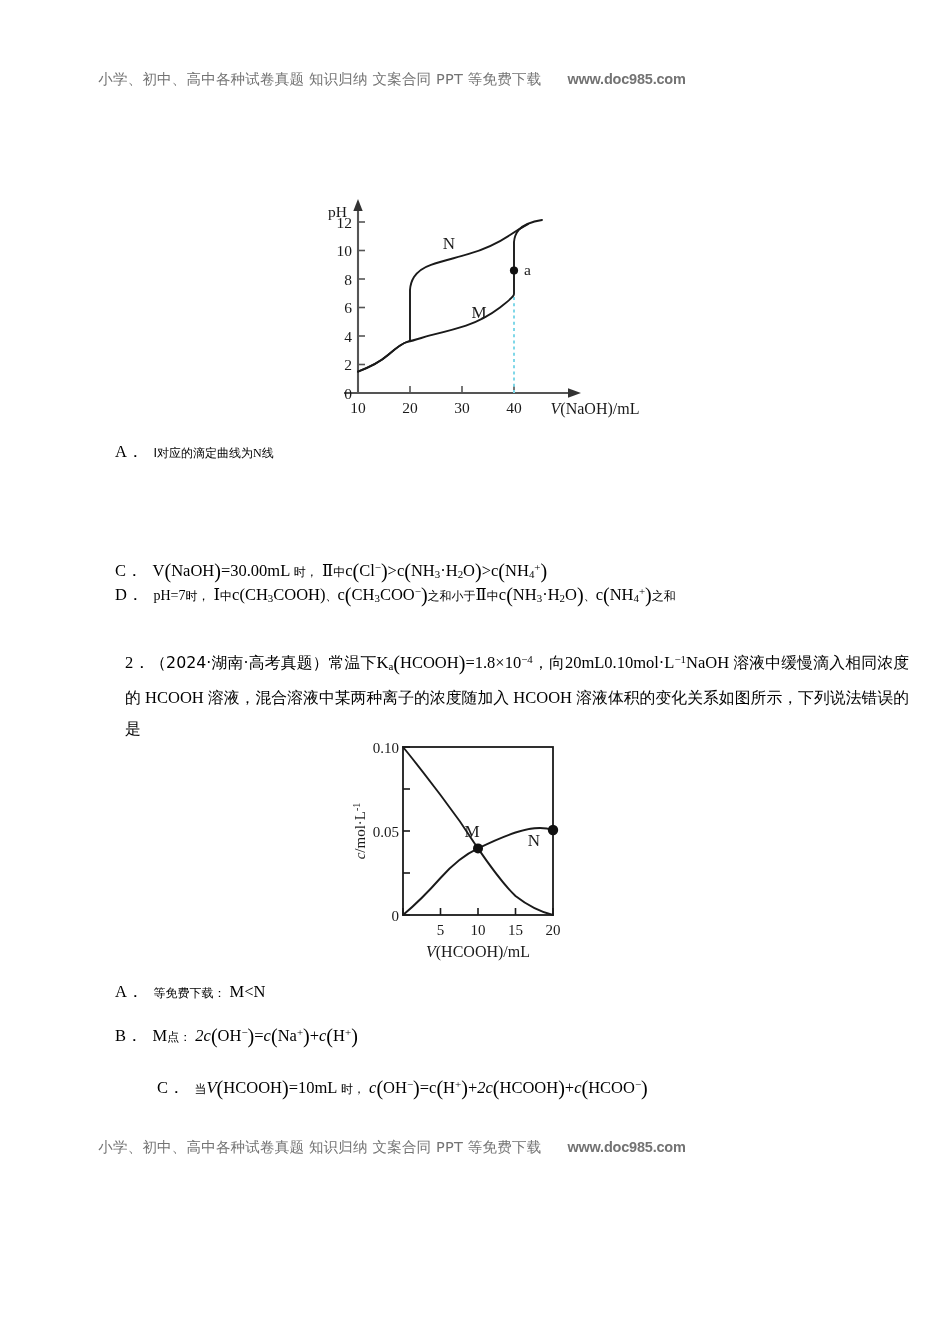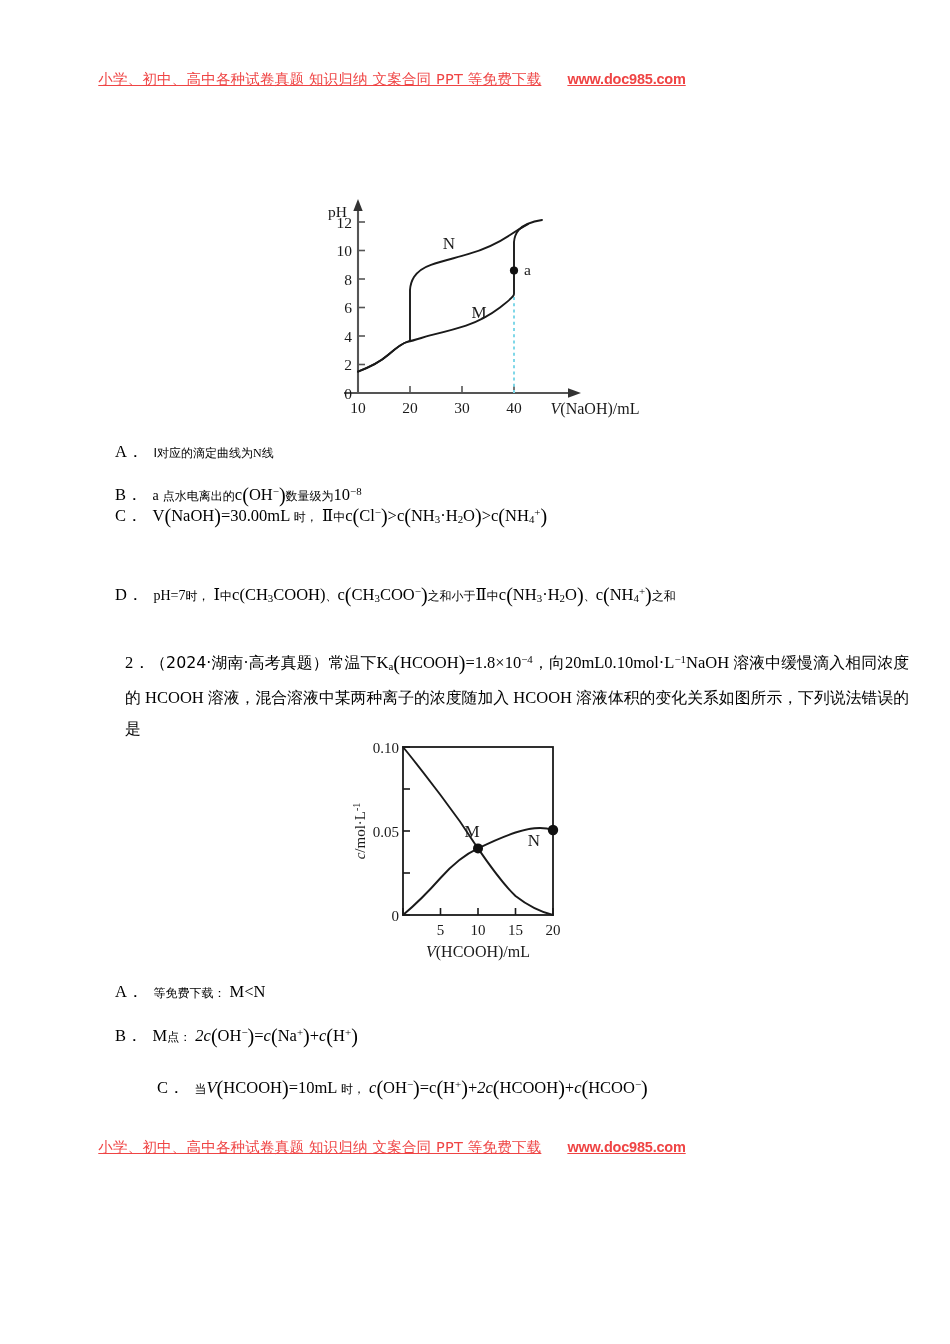--- a/index.html
+++ b/index.html
@@ -23,24 +23,23 @@
   }
 
   
   .watermark {
     position: absolute;
     left: 0;
     width: 784px;
     text-align: center;
     font-size: 14.5px;
     letter-spacing: .2px;
-    color: #ef4444;
+    color: #737373;
     font-family: "Liberation Sans", "DejaVu Sans", sans-serif;
     white-space: nowrap;
-    text-decoration: underline;
   }
   .watermark .wm-cn { font-family: "DejaVu Sans", "Liberation Sans", sans-serif; }
   .watermark .wm-url {
     margin-left: 26px;
     font-family: "Liberation Sans", "DejaVu Sans", sans-serif;
     font-weight: 600;
     letter-spacing: -.2px;
   }
   #header-watermark { top: 70px; }
   #footer-watermark { top: 1138px; }
@@ -176,25 +175,22 @@
 
       <circle cx="196" cy="77.5" r="4.1" fill="#111"></circle>
       <text class="svg-txt" x="206" y="82" font-size="15.5">a</text>
     </svg>
   </div>
 
   <div class="opt" style="left:115px; top:440px;">
     <span class="lbl">A．</span><span class="cn">Ⅰ对应的滴定曲线为<span class="mth">N</span>线</span>
   </div>
 
-  <div class="opt" style="left:115px; top:483px;">
-    <span class="lbl">B．</span><span><span class="mth" style="font-size:14px;">a</span> <span class="cn">点水电离出的</span><span class="mth">c<span class="paren">(</span>OH<sup>−</sup><span class="paren">)</span></span><span class="cn">数量级为</span><span class="mth">10<sup>−8</sup></span></span>
-  </div>
-
-  <div class="opt" style="left:115px; top:504px;">
+
+  <div class="opt" style="left:115px; top:559px;">
     <span class="lbl">C．</span><span><span class="mth">V<span class="paren">(</span>NaOH<span class="paren">)</span>=30.00mL </span><span class="cn">时，</span>&nbsp;<span class="mth">Ⅱ</span><span class="cn">中</span><span class="mth">c<span class="paren">(</span>Cl<sup>−</sup><span class="paren">)</span>&gt;c<span class="paren">(</span>NH<sub>3</sub>·H<sub>2</sub>O<span class="paren">)</span>&gt;c<span class="paren">(</span>NH<sub>4</sub><sup>+</sup><span class="paren">)</span></span></span>
   </div>
 
   <div class="opt" style="left:115px; top:583px;">
     <span class="lbl">D．</span><span><span class="mth" style="font-size:14px;">pH=7</span><span class="cn">时，</span>&nbsp;<span class="mth">Ⅰ</span><span class="cn">中</span><span class="mth">c(CH<sub>3</sub>COOH)</span><span class="cn">、</span><span class="mth">c<span class="paren">(</span>CH<sub>3</sub>COO<sup>−</sup><span class="paren">)</span></span><span class="cn">之和小于</span><span class="mth">Ⅱ</span><span class="cn">中</span><span class="mth">c<span class="paren">(</span>NH<sub>3</sub>·H<sub>2</sub>O<span class="paren">)</span></span><span class="cn">、</span><span class="mth">c<span class="paren">(</span>NH<sub>4</sub><sup>+</sup><span class="paren">)</span></span><span class="cn">之和</span></span>
   </div>
 
   <div id="q2-stem">
     <span>2．</span><span class="cn">（2024·湖南·高考真题）</span><span class="cn">常温下</span><span class="mth">K<sub>a</sub><span class="paren">(</span>HCOOH<span class="paren">)</span>=1.8×10<sup>−4</sup></span><span class="cn">，向</span><span class="mth">20mL0.10mol·L<sup>−1</sup>NaOH </span><span class="cn">溶液中缓慢滴入相同浓度的</span><span class="mth"> HCOOH </span><span class="cn">溶液，混合溶液中某两种离子的浓度随加入</span><span class="mth"> HCOOH </span><span class="cn">溶液体积的变化关系如图所示，下列说法错误的是</span>
   </div>

